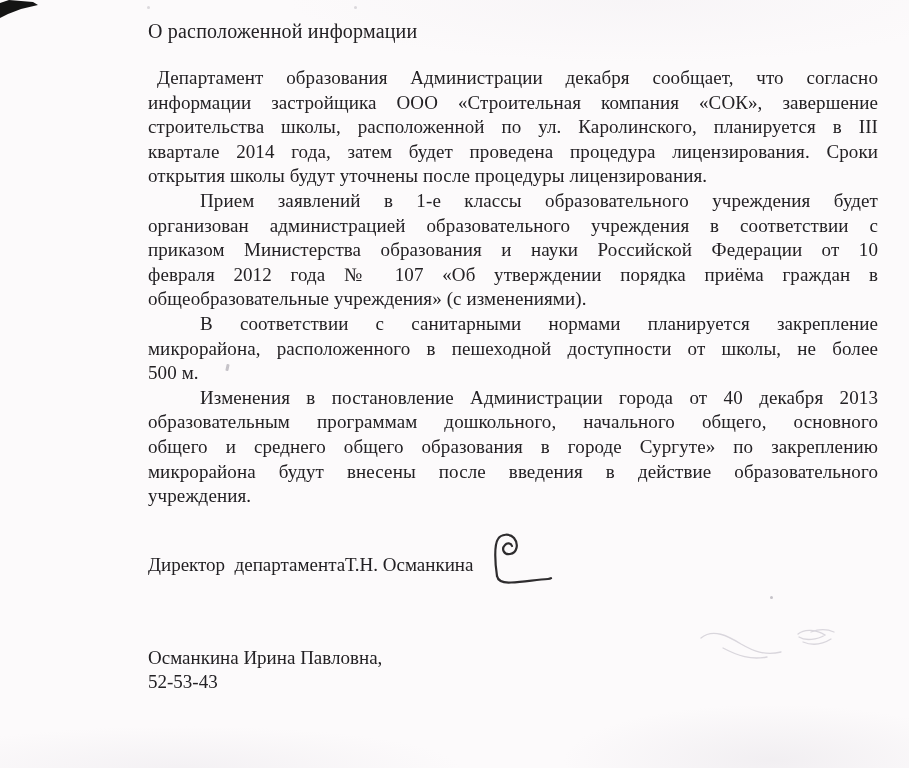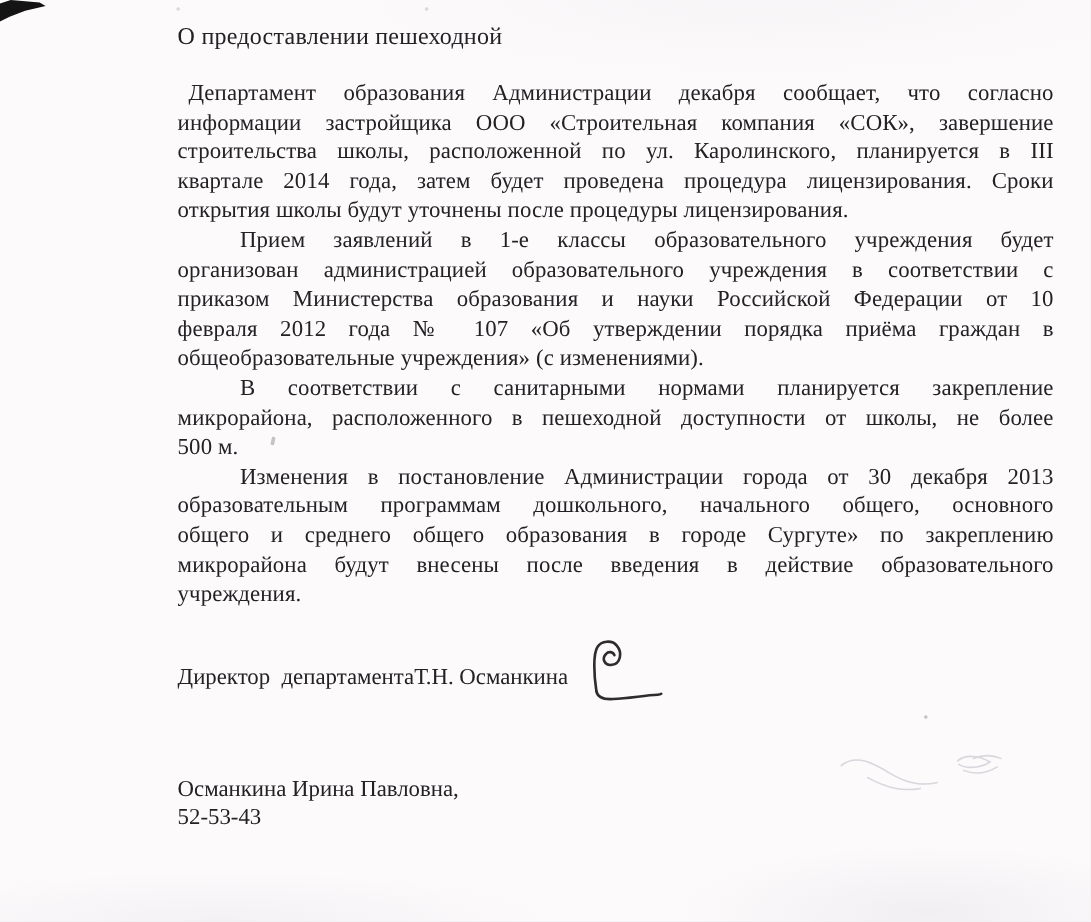--- a/index.html
+++ b/index.html
@@ -83,21 +83,21 @@
 </style>
 </head>
 <body>
 
 <div class="page">
 
   <svg class="corner-artifact" width="44" height="22" viewBox="0 0 44 22">
     <polygon points="0,3 9,0 33,2 38,5 21,9 8,14 0,18" fill="#141414"></polygon>
   </svg>
 
-  <div class="subject">О предоставлении пешеходной</div>
+  <div class="subject">О расположенной информации</div>
 
   <div class="letter-body" id="letter-body">
       <div class="para">
         <div class="line ind-s">Департамент образования Администрации декабря сообщает, что согласно</div>
         <div class="line">информации застройщика ООО «Строительная компания «СОК», завершение</div>
         <div class="line">строительства школы, расположенной по ул. Каролинского, планируется в III</div>
         <div class="line">квартале 2014 года, затем будет проведена процедура лицензирования. Сроки</div>
         <div class="line last">открытия школы будут уточнены после процедуры лицензирования.</div>
       </div>
       <div class="para">
@@ -106,21 +106,21 @@
         <div class="line">приказом Министерства образования и науки Российской Федерации от 10</div>
         <div class="line">февраля 2012 года № 107 «Об утверждении порядка приёма граждан в</div>
         <div class="line last">общеобразовательные учреждения» (с изменениями).</div>
       </div>
       <div class="para">
         <div class="line ind">В соответствии с санитарными нормами планируется закрепление</div>
         <div class="line">микрорайона, расположенного в пешеходной доступности от школы, не более</div>
         <div class="line last">500 м.</div>
       </div>
       <div class="para">
-        <div class="line ind">Изменения в постановление  Администрации города от 30 декабря 2013</div>
+        <div class="line ind">Изменения в постановление  Администрации города от 40 декабря 2013</div>
         <div class="line">образовательным программам дошкольного, начального общего, основного</div>
         <div class="line">общего и среднего общего образования в городе Сургуте» по закреплению</div>
         <div class="line">микрорайона будут внесены после введения в действие образовательного</div>
         <div class="line last">учреждения.</div>
       </div>
     </div>
 
   <div class="signature-row">
     <span class="signer-position">Директор  департамента</span>
     <span class="signer-name">Т.Н. Османкина</span>

